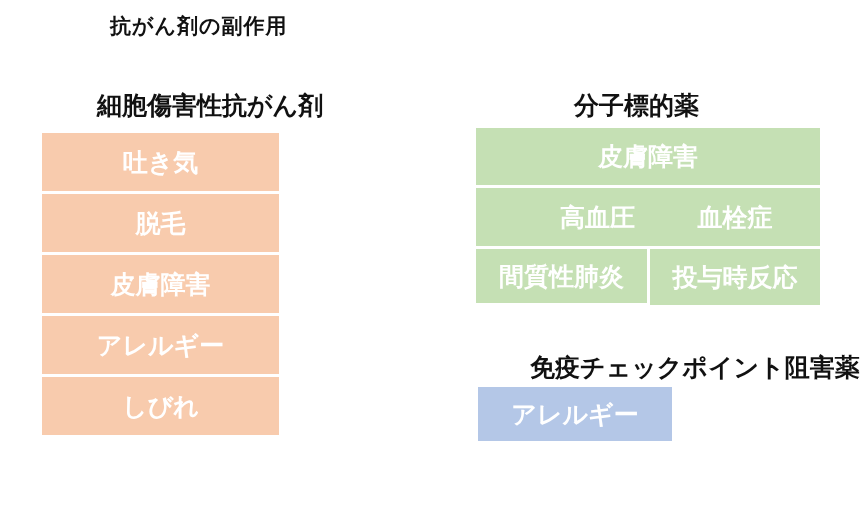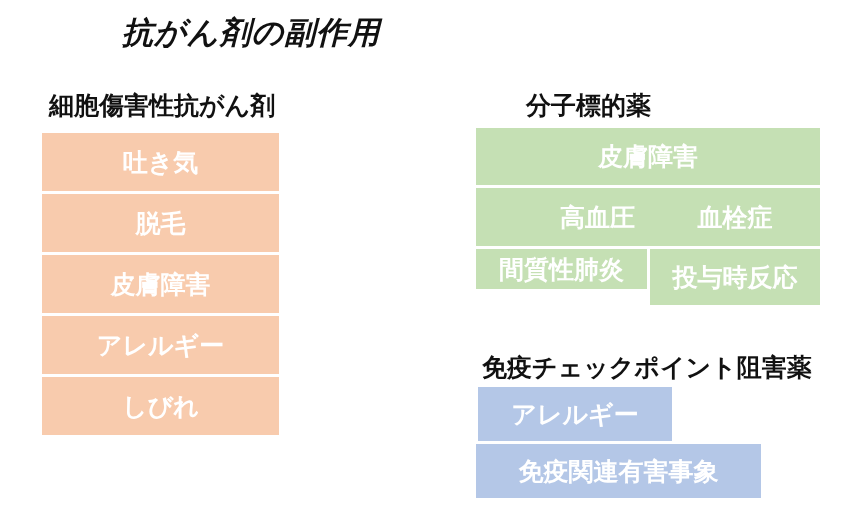--- a/index.html
+++ b/index.html
@@ -10,34 +10,34 @@
   .canvas {
     position: relative;
     width: 865px;
     height: 520px;
     background: var(--bg, #ffffff);
     font-family: "Liberation Sans", sans-serif;
     overflow: hidden;
   }
   .slide-title {
     position: absolute;
-    left: 122px;
+    left: 110px;
     top: 12px;
-    font-size: 31px;
+    font-size: 21px;
     font-weight: bold;
     color: var(--heading, #111111);
     letter-spacing: 1px;
     white-space: nowrap;
-    font-style: italic;
   }
   .sec-header {
     position: absolute;
     display: flex;
     align-items: center;
     height: 34px;
+    margin-left: 48px;
   }
   .accent-bar {
     width: 11px;
     background: var(--bar, #C5E0B4);
     margin-right: 6px;
     flex: 0 0 11px;
   }
   .sec-heading {
     font-size: 25px;
     font-weight: bold;
@@ -76,23 +76,22 @@
   <div class="box orange" style="left:42px; top:316px;  width:237px; height:58px;">アレルギー</div>
   <div class="box orange" style="left:42px; top:377px;  width:237px; height:58px;">しびれ</div>
 
   <div class="sec-header" style="left:465px; top:88px;gap:44px;">
     <div class="accent-bar"></div>
     <div class="sec-heading">分子標的薬</div>
   </div>
   <div class="box green" style="left:476px; top:128px; width:344px; height:57px;">皮膚障害</div>
   <div class="box green" style="left:476px; top:188px; width:171px; height:58px;padding-left:36px;">高血圧</div>
   <div class="box green" style="left:650px; top:188px; width:170px; height:58px;">血栓症</div>
-  <div class="box green" style="left:476px; top:249px; width:171px; height:40px;">間質性肺炎</div>
+  <div class="box green" style="left:476px; top:249px; width:171px; height:54px;">間質性肺炎</div>
   <div class="box green" style="left:650px; top:249px; width:170px; height:56px;">投与時反応</div>
 
   <div class="sec-header" style="left:465px; top:350px;">
     <div class="accent-bar"></div>
     <div class="sec-heading">免疫チェックポイント阻害薬</div>
   </div>
   <div class="box blue" style="left:478px; top:387px; width:194px; height:54px;">アレルギー</div>
-  <div class="box blue" style="left:476px; top:444px; width:285px; height:54px;">免疫関連有害事象</div>
 
 </div>
 
 </body></html>

